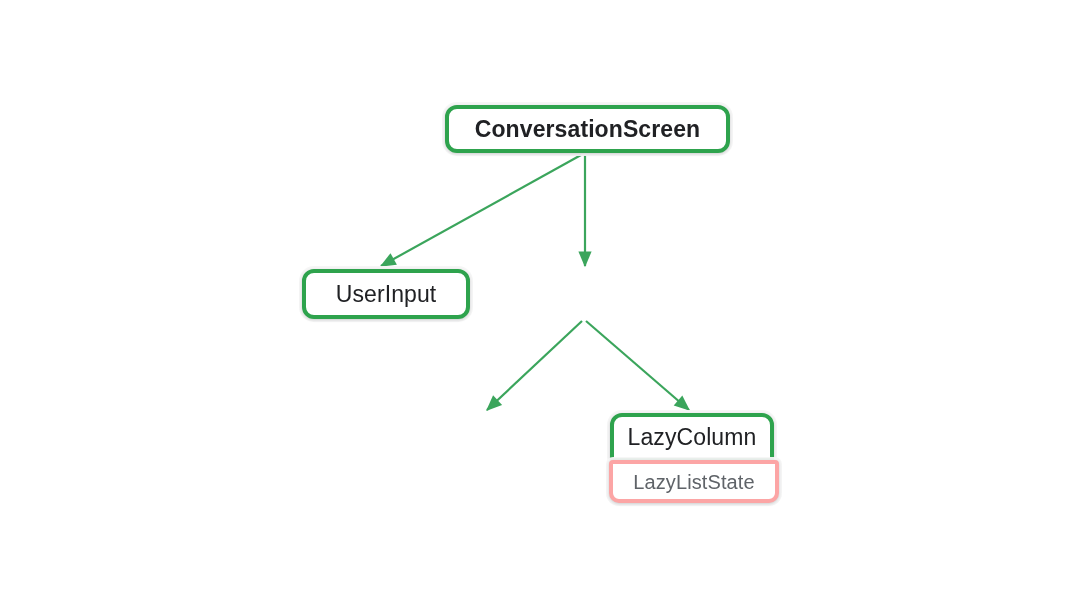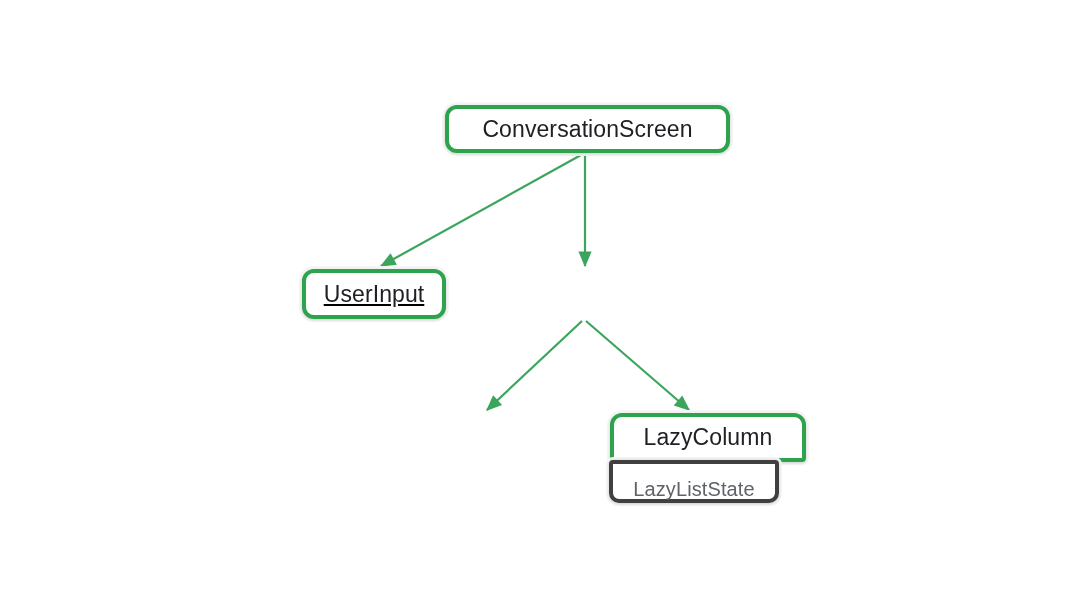--- a/index.html
+++ b/index.html
@@ -40,23 +40,22 @@
     background: #ffffff;
     border-radius: 12px;
     box-shadow: 0 1px 3px rgba(60,64,67,0.22), 0 0 0 3px rgba(245,245,245,0.95);
   }
 
   .node.green {
     border: 4px solid #2ea34d;
   }
 
   .node.yellow {
-    border: 4px solid #404040;
+    border: 4px solid #fca5a5;
     border-radius: 10px;
-    align-items: flex-end;
   }
 
   .node-label {
     font-size: 23px;
     line-height: 1;
     letter-spacing: 0.1px;
     white-space: nowrap;
     color: #202124;
   }
 
@@ -64,48 +63,48 @@
     font-size: 20px;
     color: #5f6368;
   }
 
   
   #node-conversationscreen {
     left: 445px;
     top: 105px;
     width: 285px;
     height: 48px;
+    font-weight: bold;
   }
 
   #node-userinput {
     left: 302px;
     top: 269px;
-    width: 144px;
+    width: 168px;
     height: 50px;
-    text-decoration: underline;
   }
 
   #node-messageslist {
     left: 500px;
     top: 269px;
     width: 168px;
     height: 50px;
   }
 
   #node-button {
     left: 400px;
     top: 413px;
     width: 166px;
     height: 50px;
   }
 
   #node-lazycolumn {
     left: 610px;
     top: 413px;
-    width: 196px;
+    width: 164px;
     height: 49px;
     border-radius: 12px 12px 4px 4px;
   }
 
   #node-lazyliststate {
     left: 609px;
     top: 460px;
     width: 170px;
     height: 43px;
     border-radius: 4px 4px 10px 10px;

